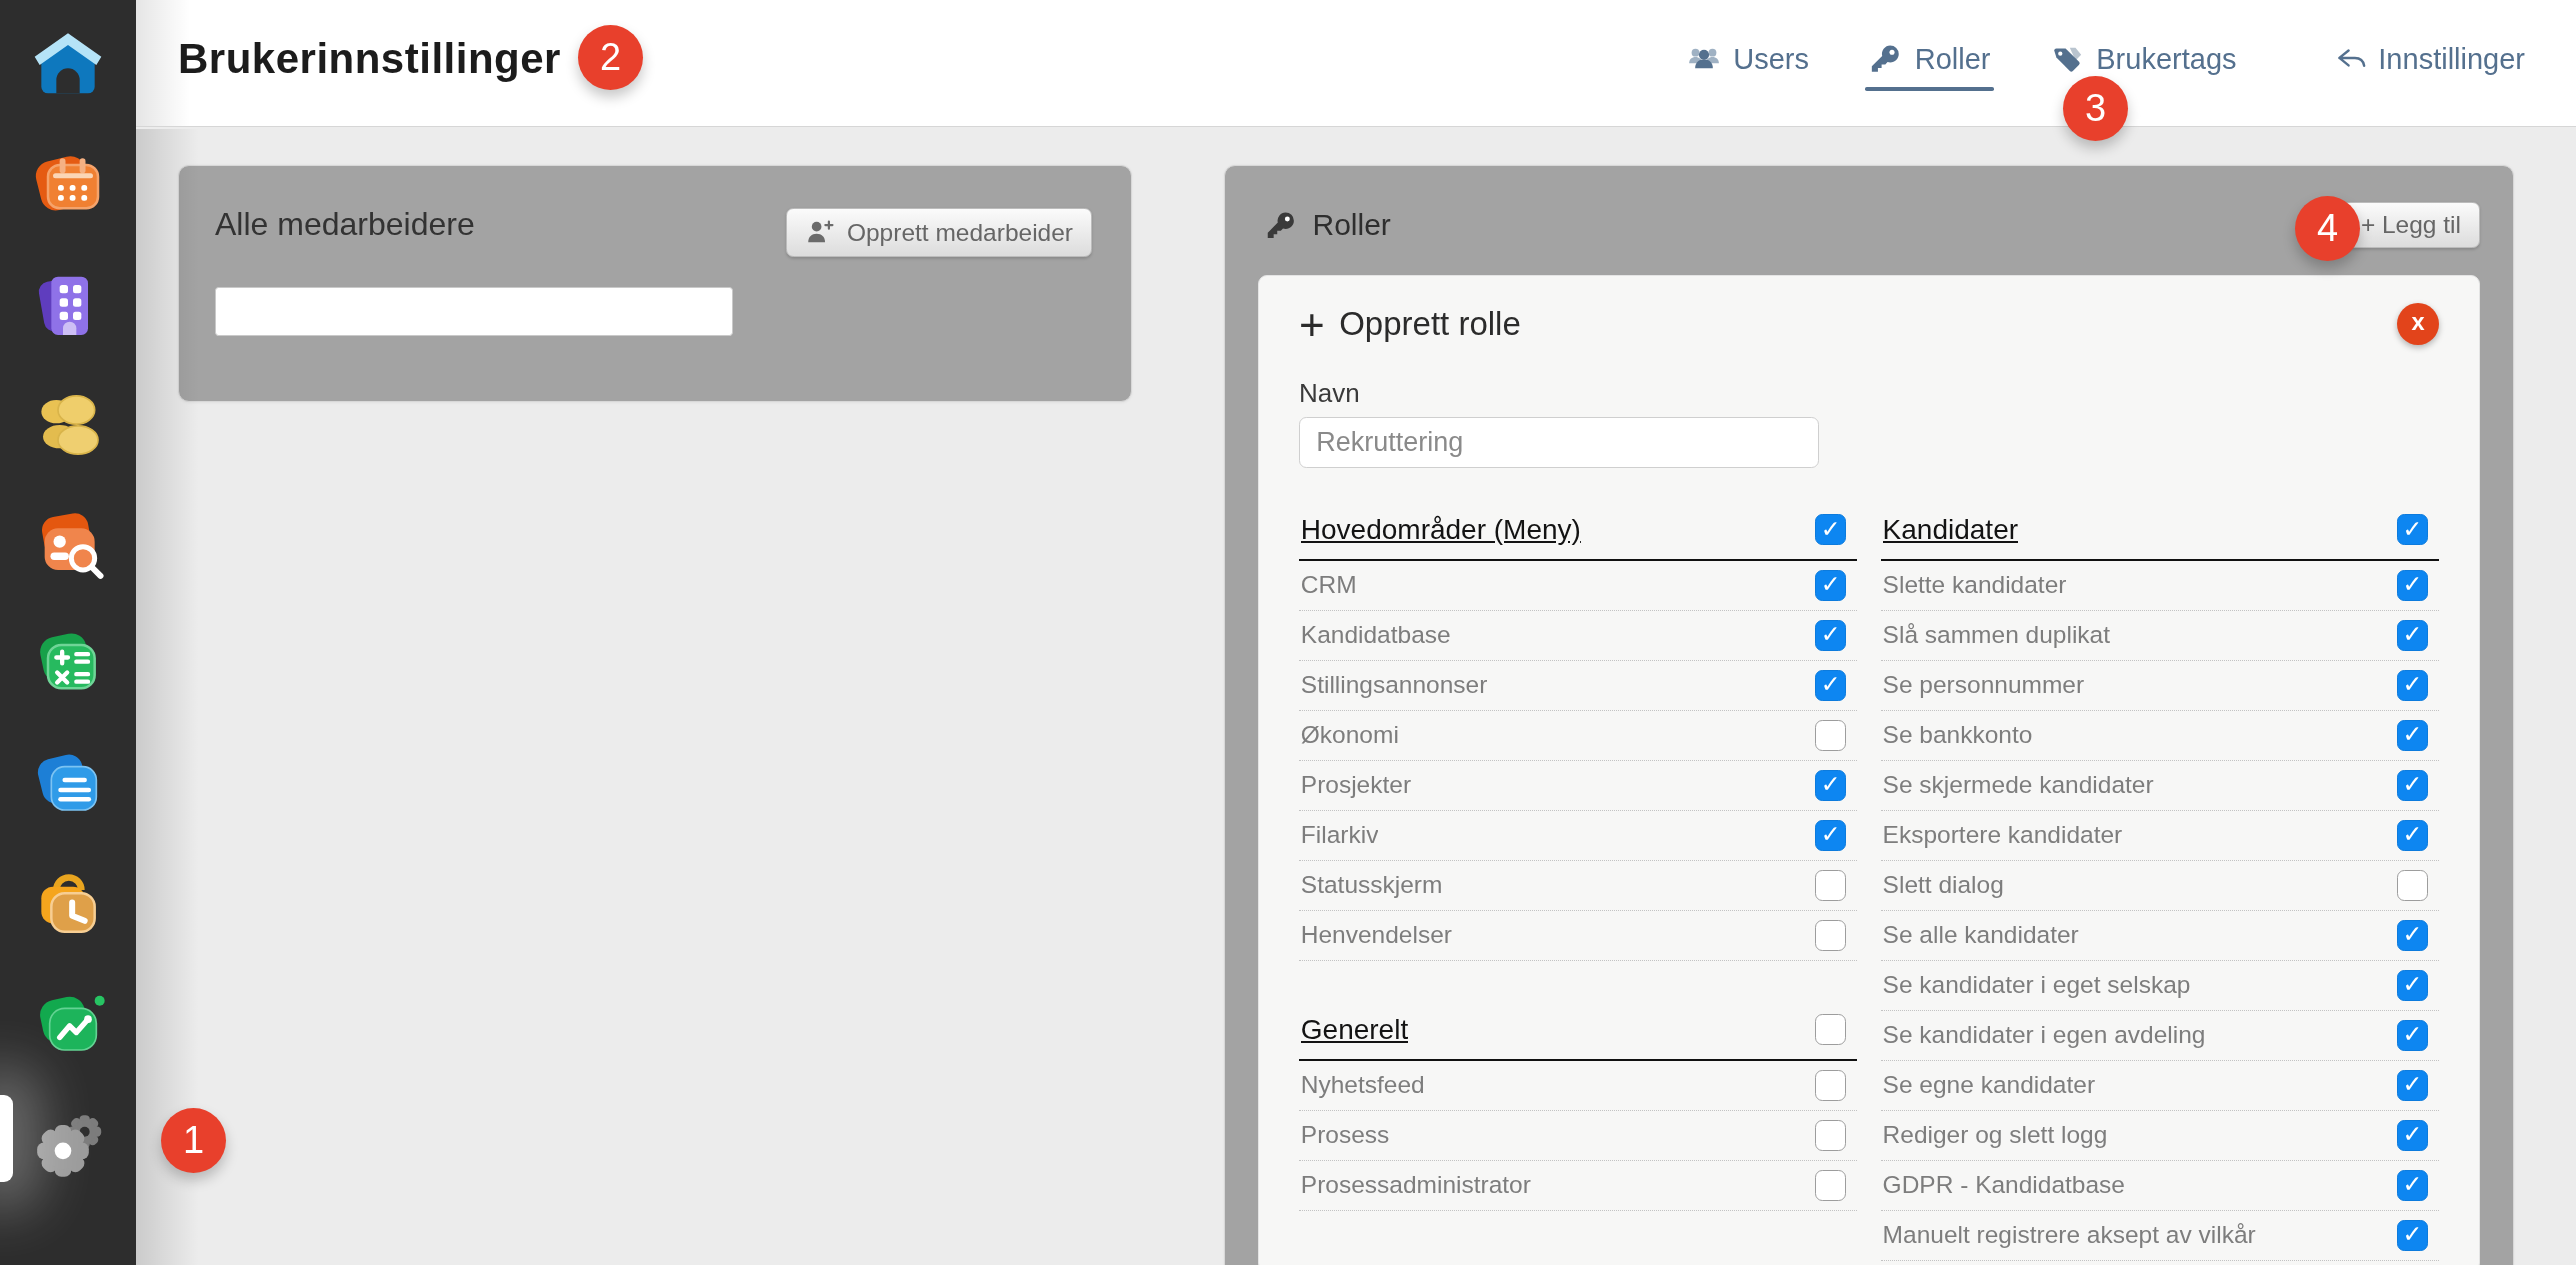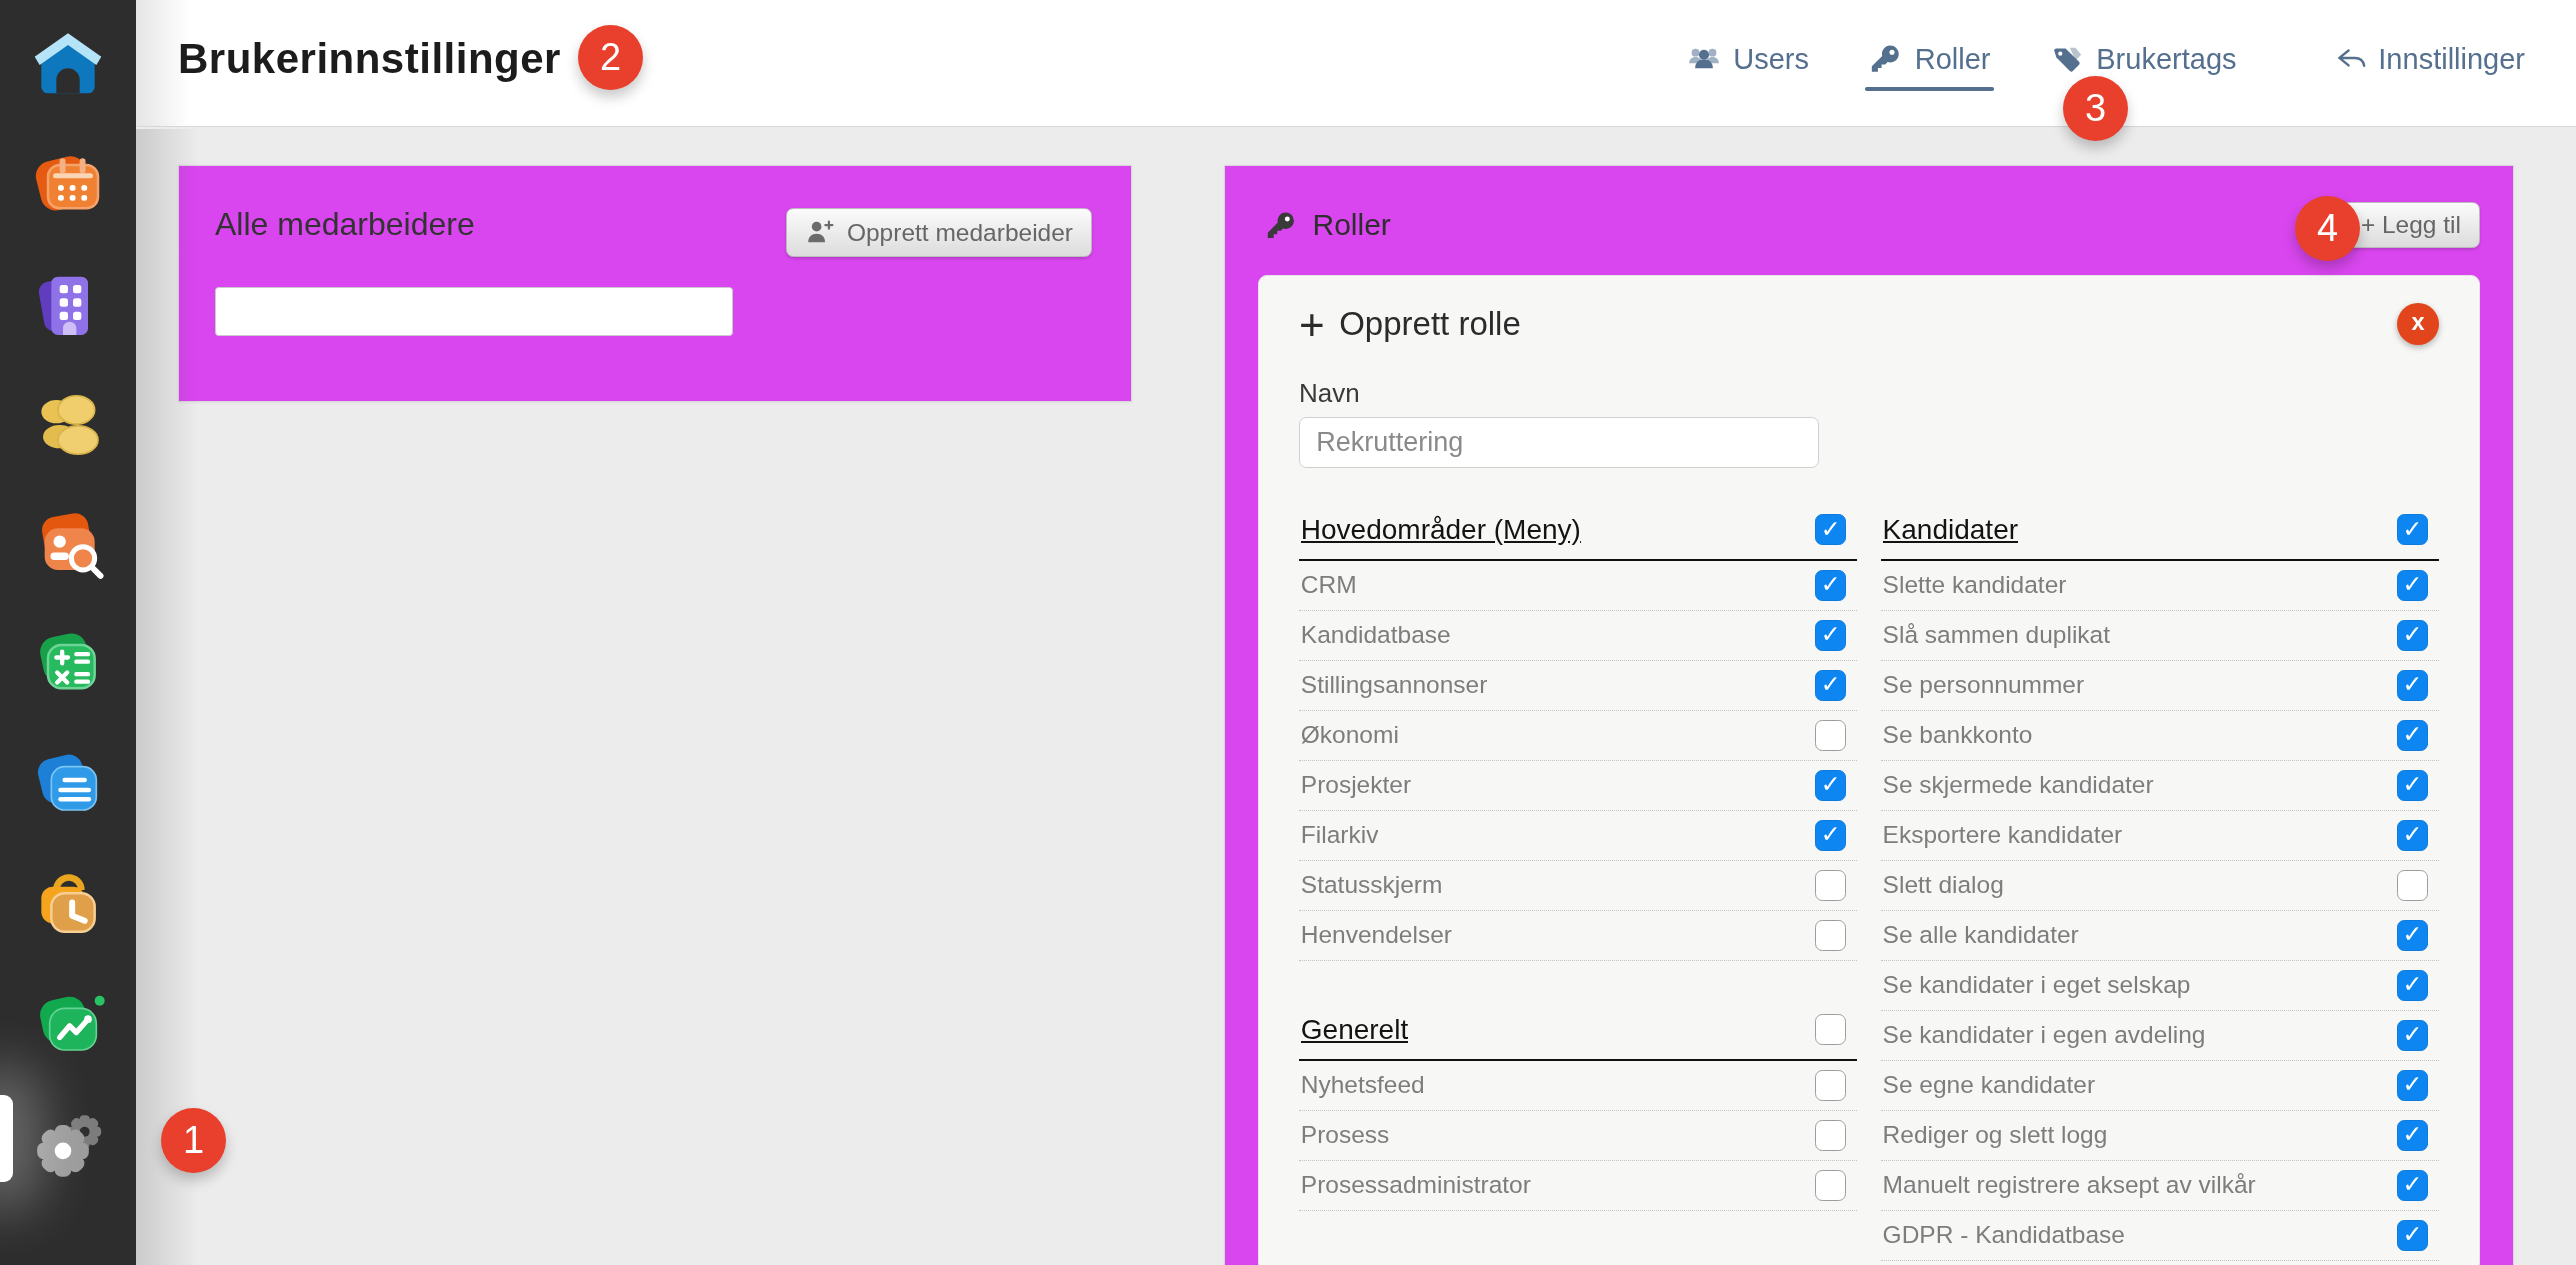--- a/index.html
+++ b/index.html
@@ -54,22 +54,22 @@
   
   .content {
     position:absolute; left:136px; top:129px; width:2440px; height:1137px;
   }
   .content::before {
     content:""; position:absolute; left:0; top:0; bottom:0; width:63px;
     background:linear-gradient(to right, rgba(0,0,0,0.14), rgba(0,0,0,0));
     pointer-events:none; z-index:4;
   }
   .card {
-    position:absolute; background:#d946ef; border:0.9px solid #d8d8d8;
-    border-radius:1px; box-shadow:0 0.9px 2.7px rgba(0,0,0,0.05);
+    position:absolute; background:#a3a3a3; border:0.9px solid #d8d8d8;
+    border-radius:11px; box-shadow:0 0.9px 2.7px rgba(0,0,0,0.05);
   }
   .card-left { left:42px; top:36px; width:954px; height:237px; padding:40px 40px 0 36px; }
   .card-left h2 { font-size:32px; font-weight:400; color:#333; }
   .employee-input {
     margin-top:44px; width:518px; height:49px; border:1.8px solid #c9c9c9;
     border-radius:3.6px; background:#fff; font-size:25px; color:#555; padding:0 14.5px;
     font-family:"Liberation Sans","DejaVu Sans",sans-serif;
   }
   .gray-btn {
     display:inline-flex; align-items:center; gap:11px;
@@ -488,26 +488,26 @@
               <span class="perm-label">Se egne kandidater</span>
               <span class="checkbox checked"></span>
             </div>
 
             <div class="perm-row item">
               <span class="perm-label">Rediger og slett logg</span>
               <span class="checkbox checked"></span>
             </div>
 
             <div class="perm-row item">
+              <span class="perm-label">GDPR - Kandidatbase</span>
+              <span class="checkbox checked"></span>
+            </div>
+
+            <div class="perm-row item">
               <span class="perm-label">Manuelt registrere aksept av vilkår</span>
-              <span class="checkbox checked"></span>
-            </div>
-
-            <div class="perm-row item">
-              <span class="perm-label">GDPR - Kandidatbase</span>
               <span class="checkbox checked"></span>
             </div>
           </div>
       </div>
     </div>
   </section>
 </main>
 
 <div class="num-badge badge-1">1</div>
 <div class="num-badge badge-2">2</div>

